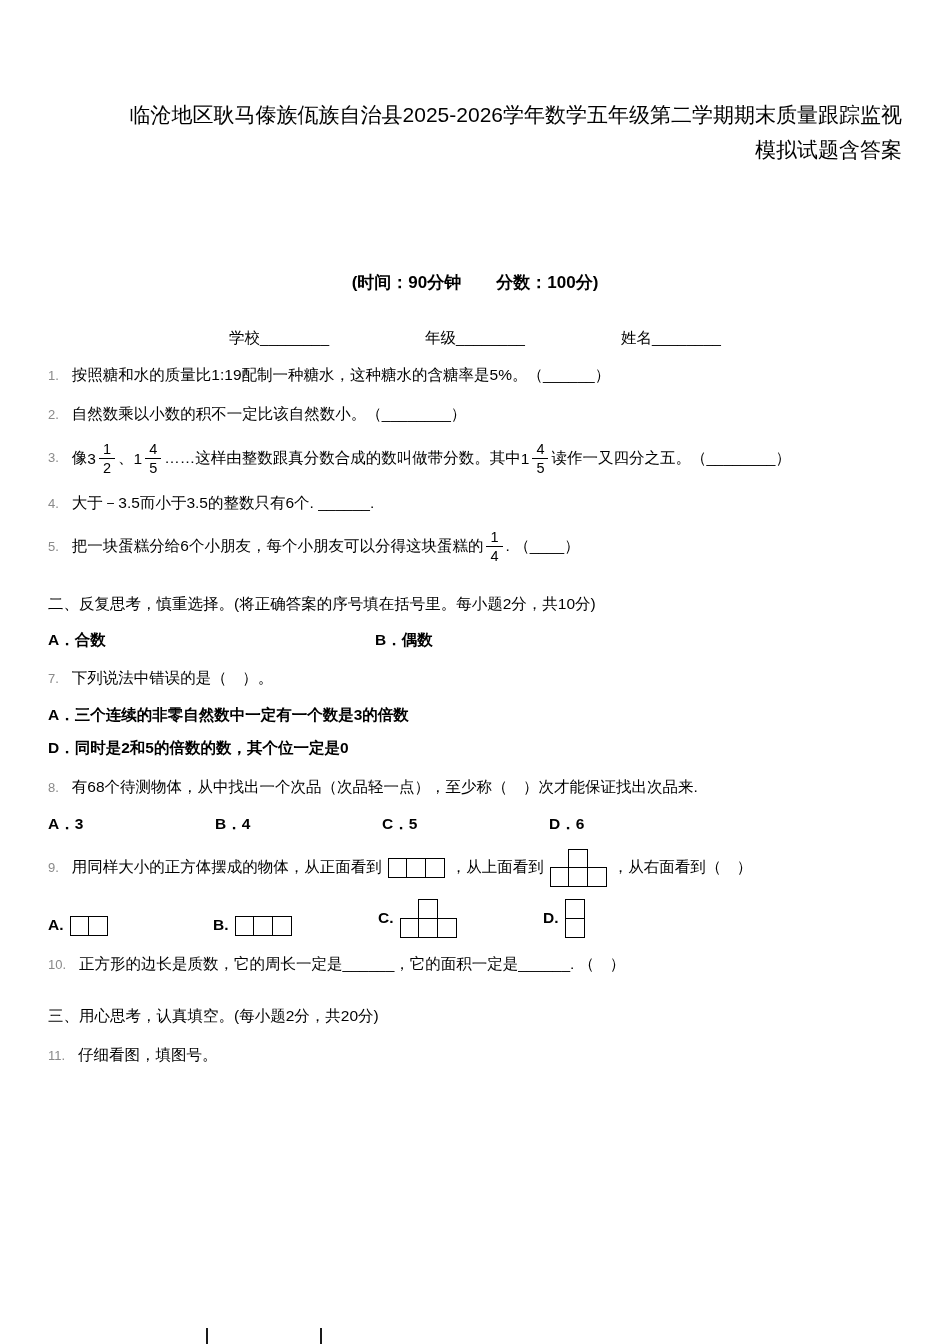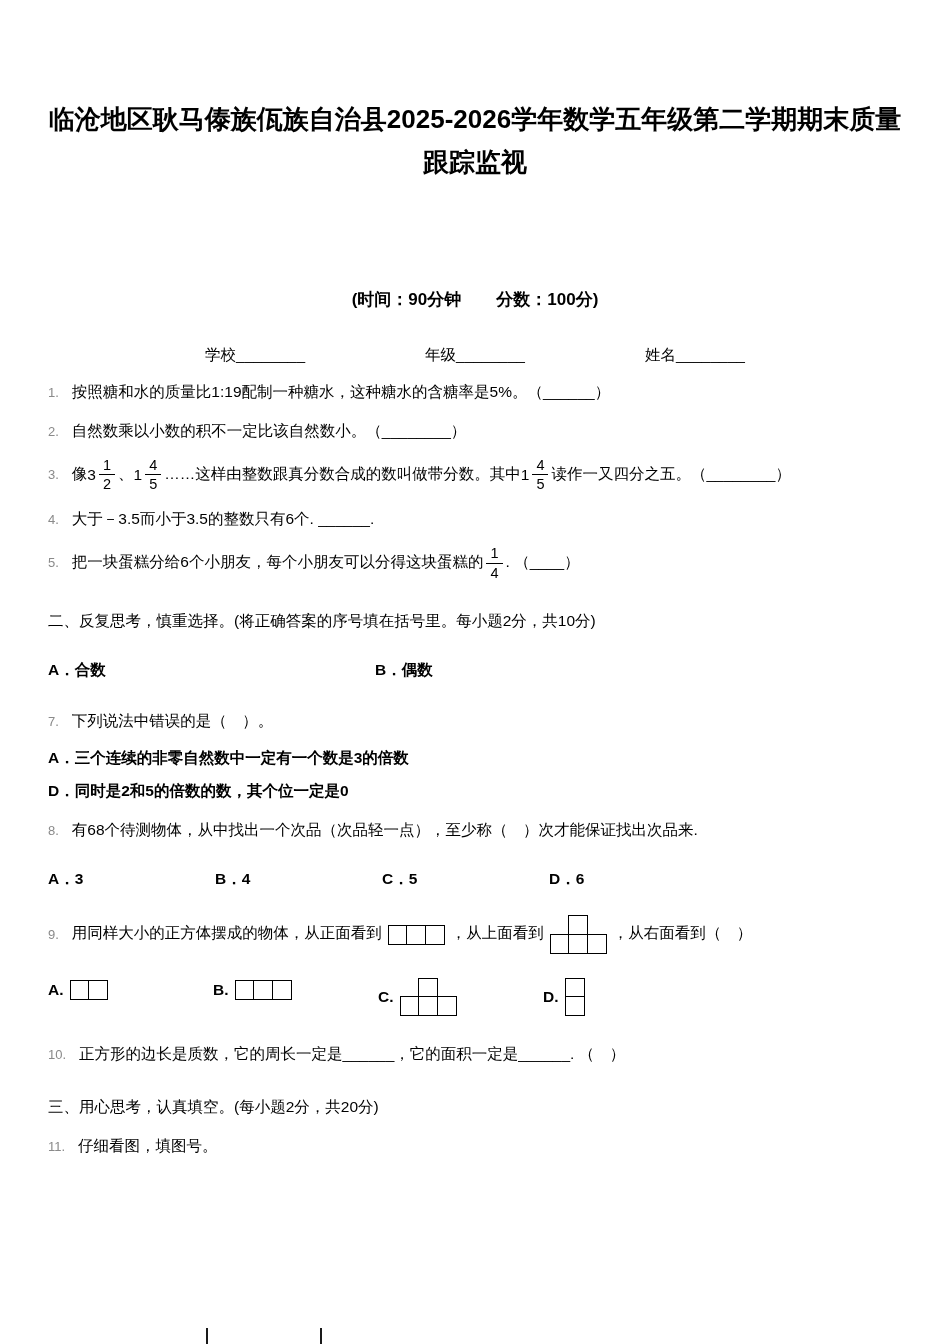--- a/index.html
+++ b/index.html
@@ -1,26 +1,26 @@
 <!DOCTYPE html>
 <html><head>
 <meta charset="utf-8">
 <style>
 *{box-sizing:border-box;margin:0;padding:0}
 body{width:950px;height:1344px;background:#fff;color:#000;
      font-family:"Liberation Sans","DejaVu Sans",sans-serif;font-size:15.5px;overflow:hidden}
 .page{position:relative;width:950px;height:1344px;padding:98px 48px 0;overflow:hidden;background:#fff}
-.title{font-size:26px;font-weight:bold;text-align:center;line-height:1.65}
+.title{font-size:21px;font-weight:normal;text-align:right;line-height:1.65}
 .meta-line{margin-top:104px;display:flex;justify-content:center;gap:35px;font-weight:bold;font-size:17px}
-.blanks-line{margin-top:34px;display:flex;justify-content:center;gap:120px;font-size:15.5px}
+.blanks-line{margin-top:34px;display:flex;justify-content:center;gap:96px;font-size:15.5px}
 .section-heading{margin-top:26px;line-height:1.7}
 .qline{margin:12px 0;line-height:1.75}
 .qnum{color:#8a8a8a;font-size:13px;margin-right:13px}
 .optline{margin:8px 0;font-weight:bold;line-height:1.6}
-.opt-row{display:flex;margin:24px 0;font-weight:bold;line-height:1.6;align-items:flex-start}
+.opt-row{display:flex;margin:10px 0;font-weight:bold;line-height:1.6;align-items:flex-end}
 .w327{width:327px}.w167{width:167px}.w222{width:222px}.w165{width:165px}
 .mixed{display:inline-flex;align-items:center;vertical-align:middle}
 .frac{display:inline-flex;flex-direction:column;align-items:center;vertical-align:middle;margin:0 3px;line-height:1.25;font-size:14.5px}
 .fnum{border-bottom:1.3px solid #000;padding:0 4px}
 .fden{padding:0 4px}
 .shape{display:inline-flex;flex-direction:column;vertical-align:middle;margin:0 6px}
 .srow{display:flex}
 .srow+.srow{margin-top:-1.5px}
 .cell{width:20px;height:20px;flex:0 0 20px;display:inline-block}
 .cell+.cell{margin-left:-1.5px}
@@ -30,20 +30,21 @@
 .stroke{position:absolute;top:0;width:2px;height:16px;background:#1a1a1a}
 .s1{left:6px}.s2{left:120px}
 </style>
 </head>
 <body>
 
 <div class="page">
 
   <div class="title">
     <div>临沧地区耿马傣族佤族自治县2025-2026学年数学五年级第二学期期末质量跟踪监视</div>
+    <div>模拟试题含答案</div>
   </div>
 
   <div class="meta-line">
     <span>(时间：90分钟</span>
     <span>分数：100分)</span>
   </div>
 
   <div class="blanks-line">
     <span>学校________</span>
     <span>年级________</span>

